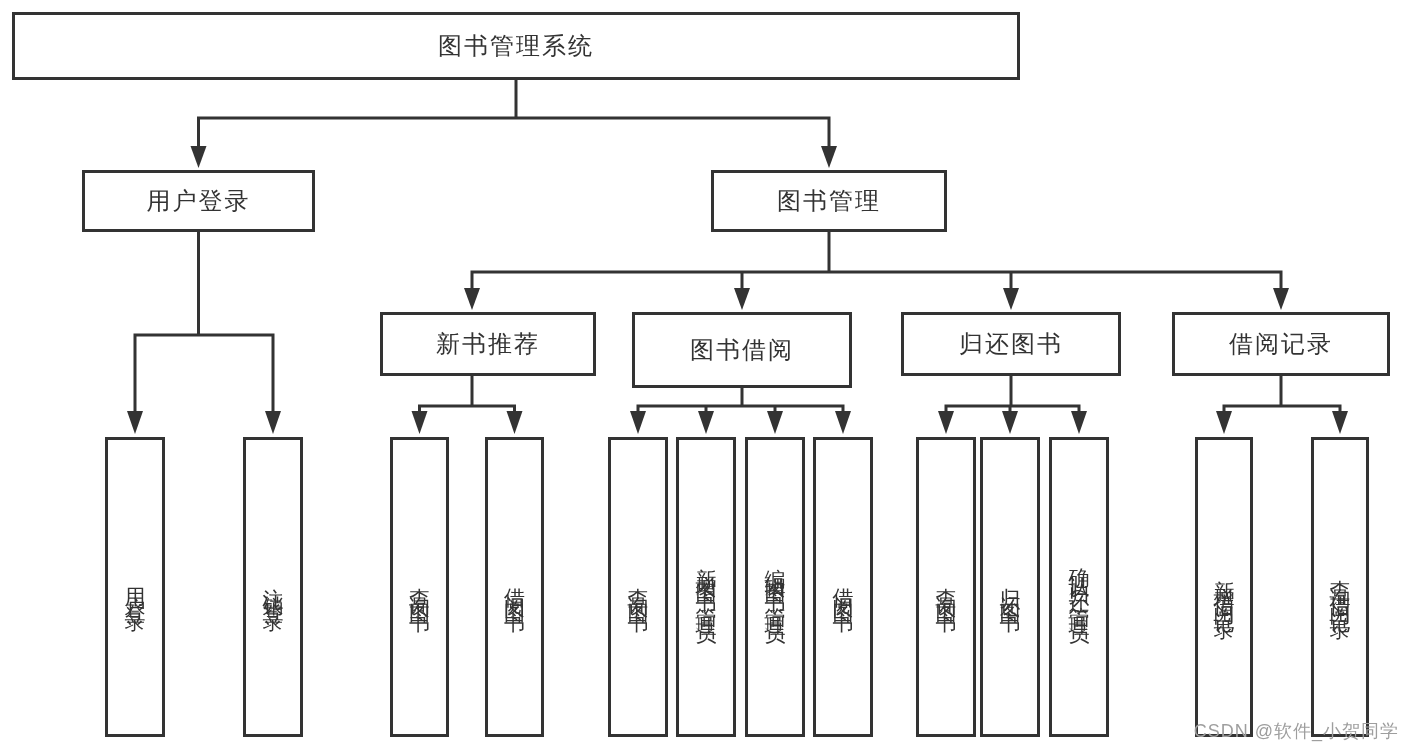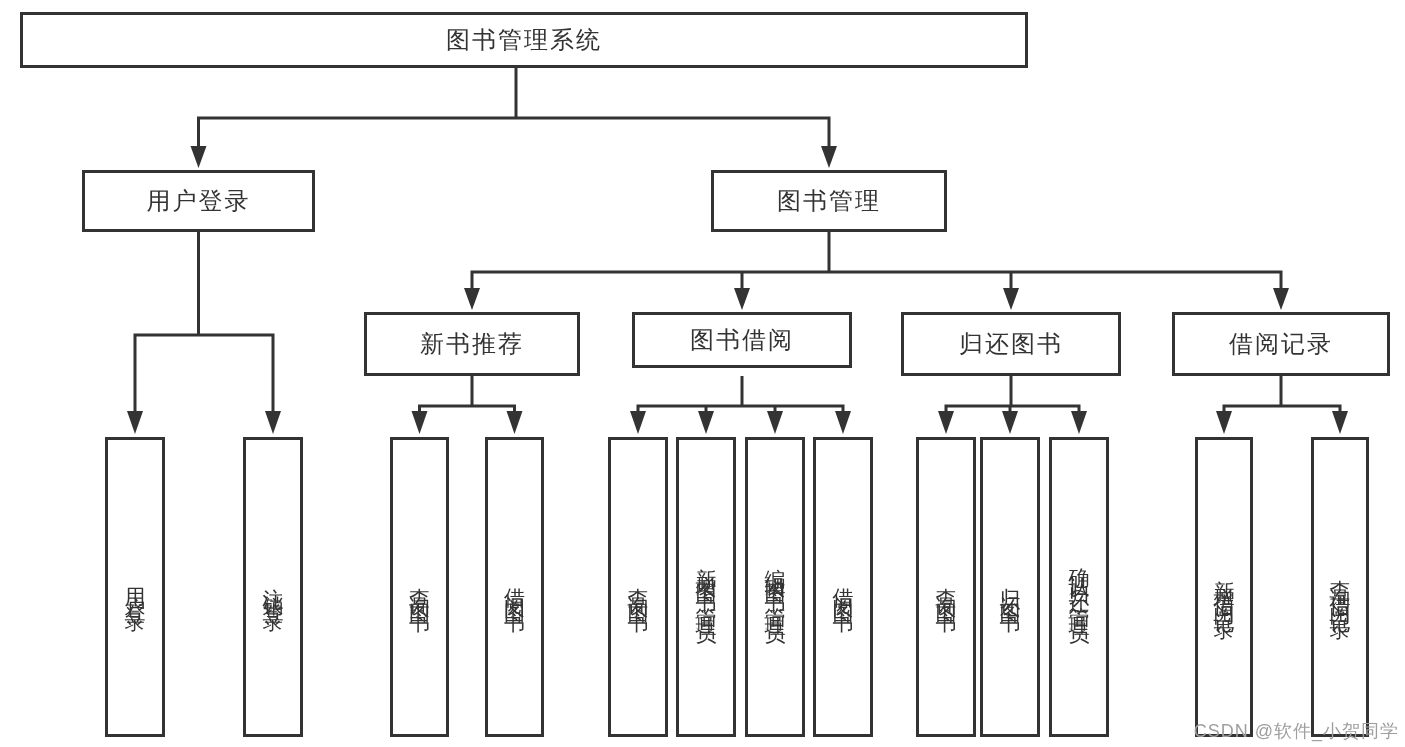--- a/index.html
+++ b/index.html
@@ -36,35 +36,35 @@
     align-items: center;
     justify-content: center;
     color: var(--text);
     z-index: 2;
   }
   .node .label {
     white-space: nowrap;
     letter-spacing: 2px;
   }
   .hbox .label { font-size: 24px; }
-  .root-box { left: 20px; top: 12px; width: 1008px; height: 56px; }
+  .root-box { left: 12px; top: 12px; width: 1008px; height: 68px; }
   .vbox { top: 437px; height: 300px; }
   .vbox .label {
     writing-mode: vertical-rl;
     text-orientation: mixed;
     font-size: 21px;
     letter-spacing: 8px;
     white-space: nowrap;
   }
   
   .n-user-login     { left: 82px;  top: 170px; width: 233px; height: 62px; }
   .n-book-mgmt      { left: 711px; top: 170px; width: 236px; height: 62px; }
   
-  .n-new-book       { left: 364px;  top: 312px; width: 216px; height: 64px; text-align: right; }
-  .n-book-borrow    { left: 632px;  top: 312px; width: 220px; height: 56px; align-items: center; }
+  .n-new-book       { left: 380px;  top: 312px; width: 216px; height: 64px; text-align: right; }
+  .n-book-borrow    { left: 632px;  top: 312px; width: 220px; height: 76px; align-items: center; }
   .n-current-borrow { left: 901px;  top: 312px; width: 220px; height: 64px; }
   .n-borrow-records { left: 1172px; top: 312px; width: 218px; height: 64px; }
   
   .leaf-0  { left: 105px;  width: 60px; }
   .leaf-1  { left: 243px;  width: 60px; }
   .leaf-2  { left: 390px;  width: 59px; }
   .leaf-3  { left: 485px;  width: 59px; }
   .leaf-4  { left: 608px;  width: 60px; }
   .leaf-5  { left: 676px;  width: 60px; }
   .leaf-6  { left: 745px;  width: 60px; }

